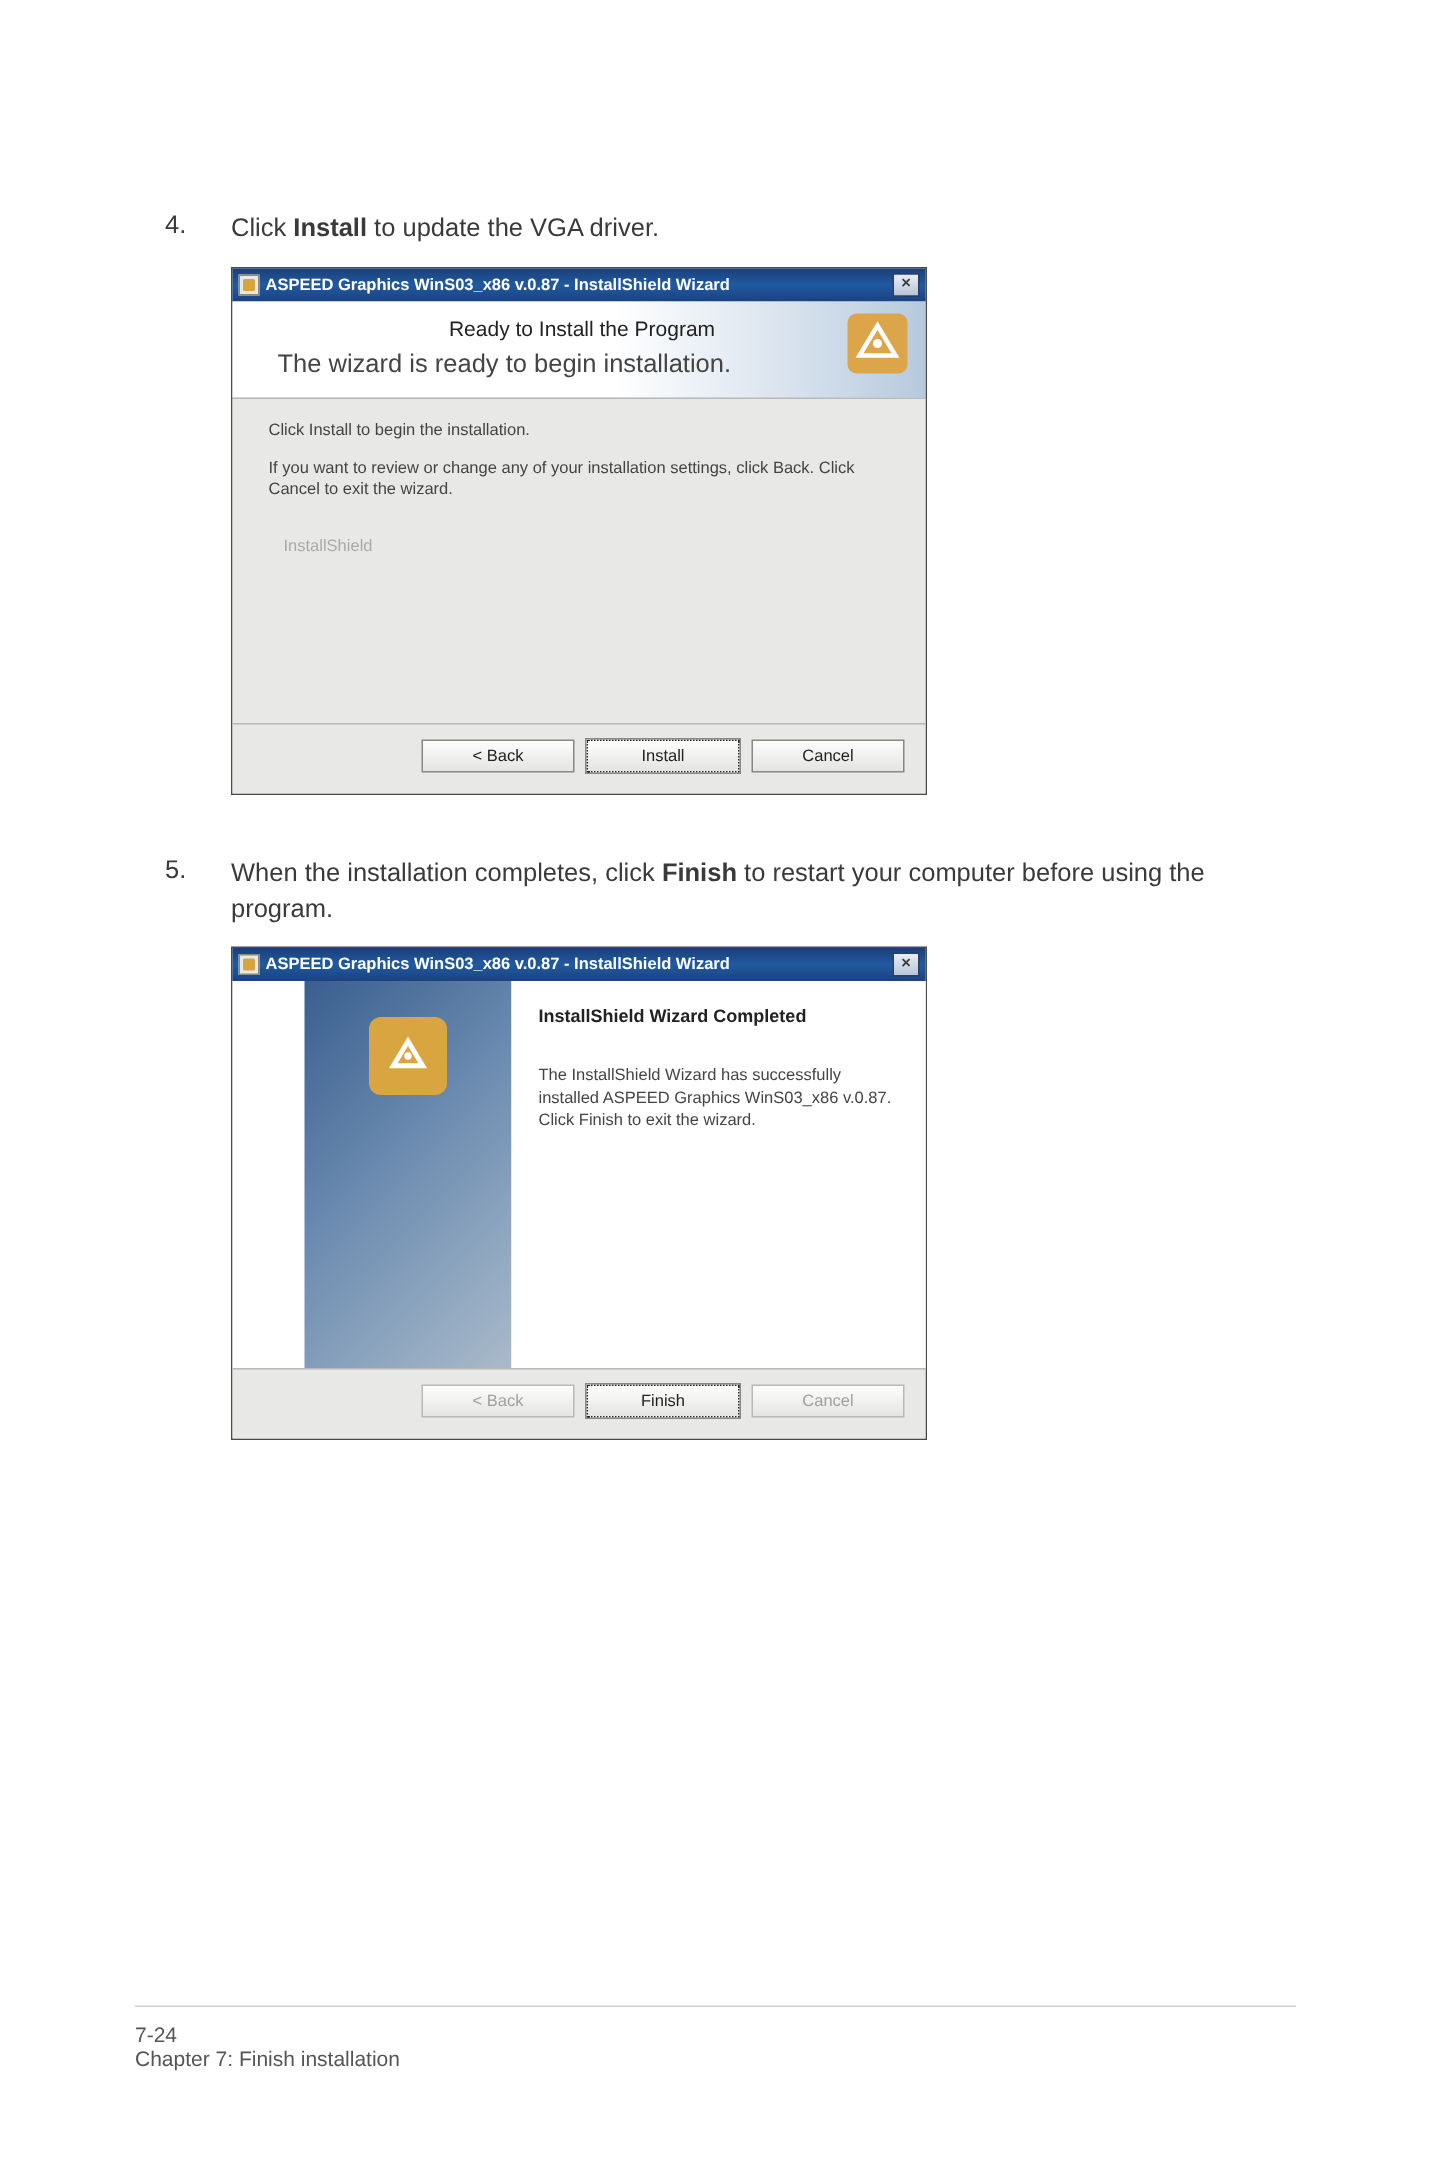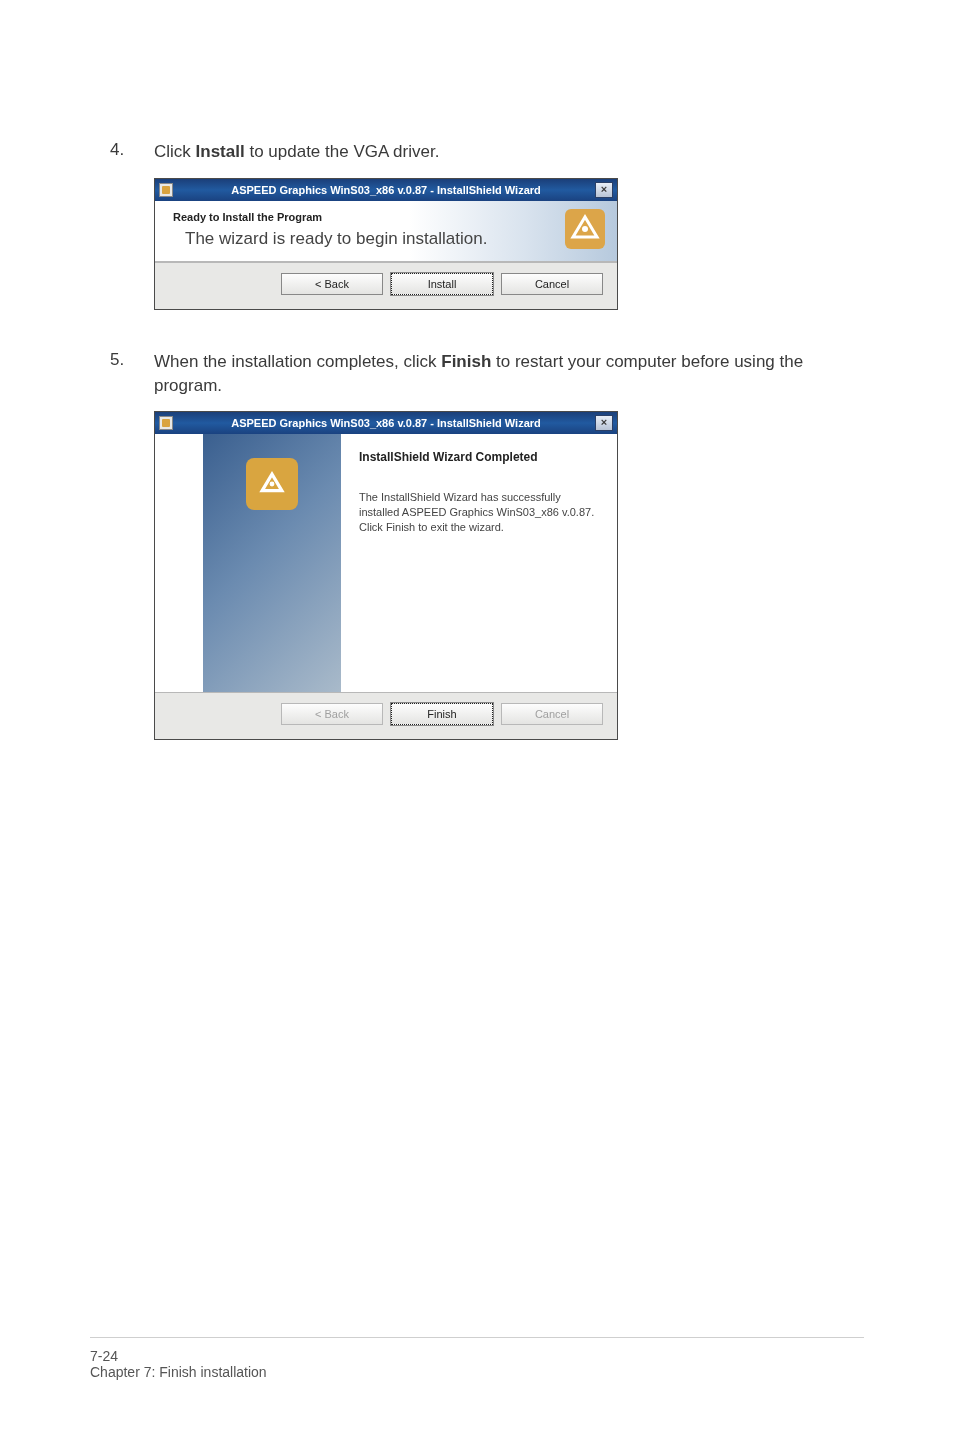--- a/index.html
+++ b/index.html
@@ -56,43 +56,44 @@
     border: 1px solid #888;
     margin-right: 4px;
     flex-shrink: 0;
     position: relative;
   }
   .titlebar-icon::after{
     content:"";
     position:absolute;left:2px;top:2px;width:8px;height:8px;
     background:#d9a33e;border-radius:1px;
   }
-  .titlebar-text { flex: 1; overflow: hidden; white-space: nowrap; text-align: center; }
+  .titlebar-text { flex: 1; overflow: hidden; white-space: nowrap; }
   .close-btn {
     width: 18px; height: 16px;
     background: linear-gradient(#e8eef7,#b8c4d6);
     border: 1px solid #2a3f66;
     color: #3a3a3a;
     font-size: 11px;
     text-align: center;
     line-height: 13px;
     font-family: Arial;
     cursor: default;
   }
   .header-area {
     background: linear-gradient(to right, #ffffff 0%, #ffffff 55%, #d9e3ee 80%, #b6c9dd 100%);
     padding: 10px 14px 12px 18px;
     border-bottom: 1px solid #b8b8b8;
     min-height: 58px;
     position: relative;
   }
   .header-title {
-    font-weight: bold;
-    font-size: 11px;
+    font-weight: normal;
+    font-size: 14px;
     color: #222;
+    text-align: center;
   }
   .header-sub {
     font-size: 17px;
     color: #444;
     margin-top: 6px;
     padding-left: 12px;
   }
   .header-logo {
     position: absolute;
     right: 10px; top: 6px;
@@ -217,20 +218,25 @@
     <div class="header-area">
       <div class="header-title">Ready to Install the Program</div>
       <div class="header-sub">The wizard is ready to begin installation.</div>
       <div class="header-logo">
         <svg viewBox="0 0 44 44">
           <rect x="2" y="2" width="40" height="40" rx="6" fill="#dca549"></rect>
           <path d="M10 30 L22 10 L34 30 Z" fill="none" stroke="#fff" stroke-width="3"></path>
           <circle cx="22" cy="22" r="3" fill="#fff"></circle>
         </svg>
       </div>
+    </div>
+    <div class="body-area">
+      <div class="body-text">Click Install to begin the installation.</div>
+      <div class="body-text">If you want to review or change any of your installation settings, click Back. Click Cancel to exit the wizard.</div>
+      <div class="is-label">InstallShield</div>
     </div>
     <div class="footer-area">
       <button class="win-btn">&lt; Back</button>
       <button class="win-btn default-btn">Install</button>
       <button class="win-btn">Cancel</button>
     </div>
   </div>
 
   <div class="gap"></div>
 

